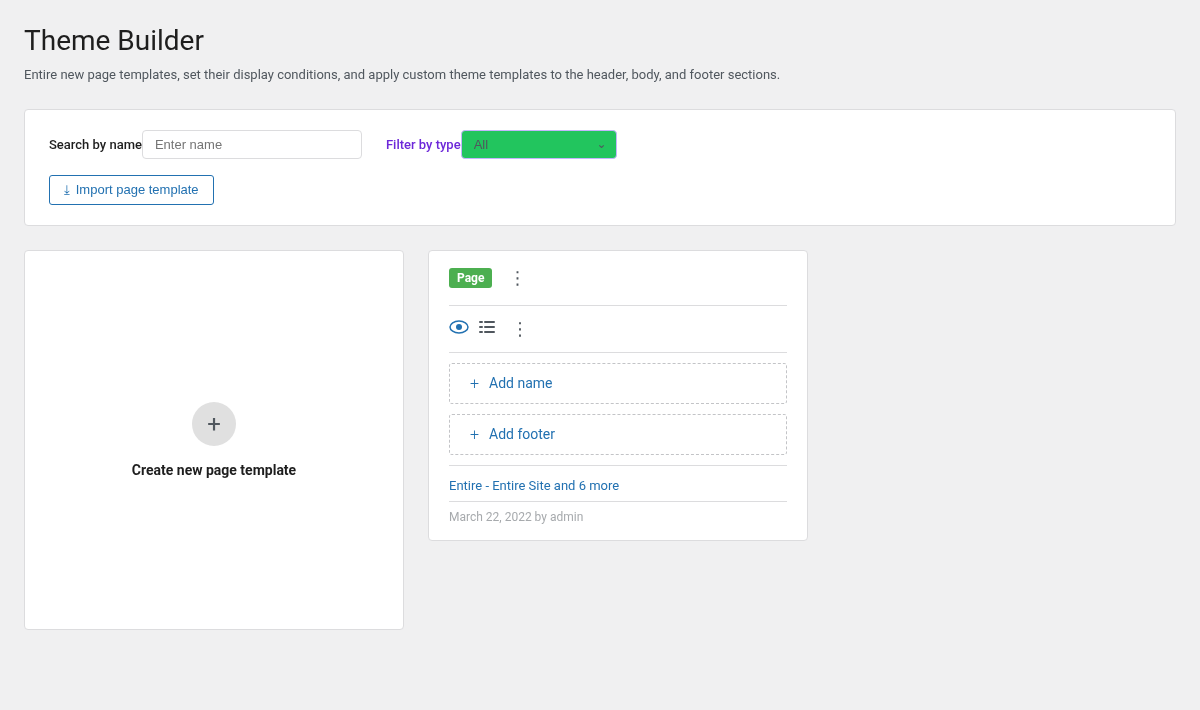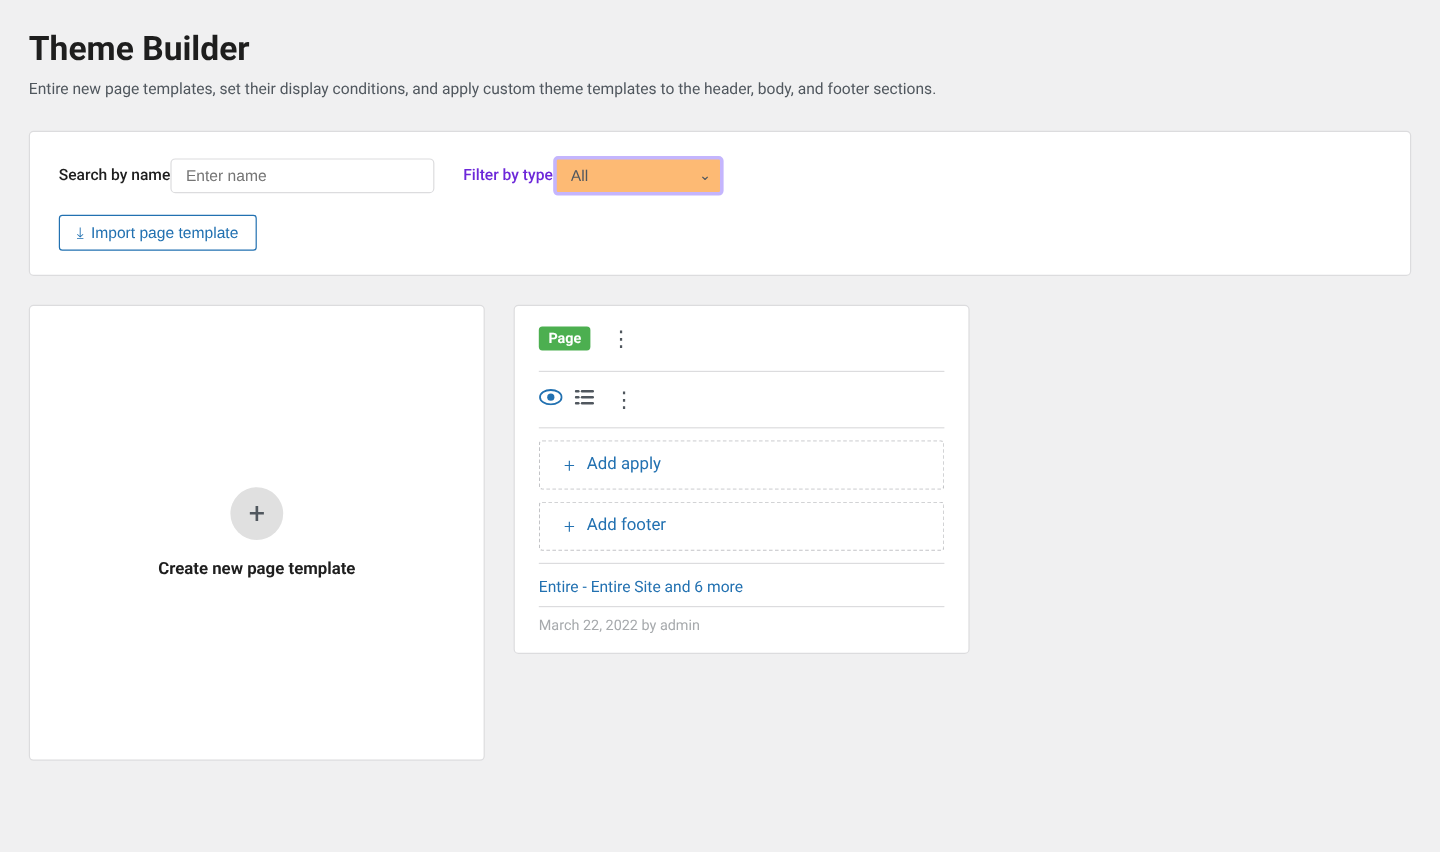--- a/index.html
+++ b/index.html
@@ -5,21 +5,21 @@
     * { box-sizing: border-box; margin: 0; padding: 0; }
     body {
       font-family: -apple-system, BlinkMacSystemFont, 'Segoe UI', Roboto, sans-serif;
       background: #f0f0f1;
       min-height: 710px;
       padding: 24px 24px;
       color: #1e1e1e;
     }
     .page-title {
       font-size: 28px;
-      font-weight: 700;
+      font-weight: 400;
       color: #1e1e1e;
       margin-bottom: 8px;
     }
     .page-subtitle {
       font-size: 13px;
       color: #50575e;
       margin-bottom: 24px;
       line-height: 1.5;
     }
     .filter-panel {
@@ -54,28 +54,28 @@
       font-weight: 500;
       color: #6d28d9;
       margin-left: 24px;
     }
     .filter-select-wrapper {
       position: relative;
       display: inline-flex;
       align-items: center;
     }
     .filter-select {
-      border: 3px solid #c4b5fd;
+      border: 1px solid #c4b5fd;
       border-radius: 4px;
       padding: 6px 32px 6px 12px;
       font-size: 13px;
       color: #50575e;
-      background: #fdba74;
+      background: #22c55e;
       appearance: none;
-      width: 142px;
+      width: 156px;
       outline: none;
       cursor: pointer;
     }
     .select-chevron {
       position: absolute;
       right: 10px;
       pointer-events: none;
       color: #50575e;
       font-size: 12px;
     }
@@ -278,21 +278,21 @@
           <rect x="5" y="11" width="11" height="2" rx="1" fill="#50575e"></rect>
         </svg>
       </span>
       <button class="three-dots-btn">⋮</button>
     </div>
 
     <div class="divider" style="margin: 0 20px 10px 20px;"></div>
 
     <div class="add-section-row">
       <span class="add-plus">+</span>
-      <span>Add apply</span>
+      <span>Add name</span>
     </div>
 
     <div class="add-section-row">
       <span class="add-plus">+</span>
       <span>Add footer</span>
     </div>
 
     <div class="divider" style="margin: 8px 20px 0 20px;"></div>
 
     <div class="condition-text">Entire - Entire Site and 6 more</div>

